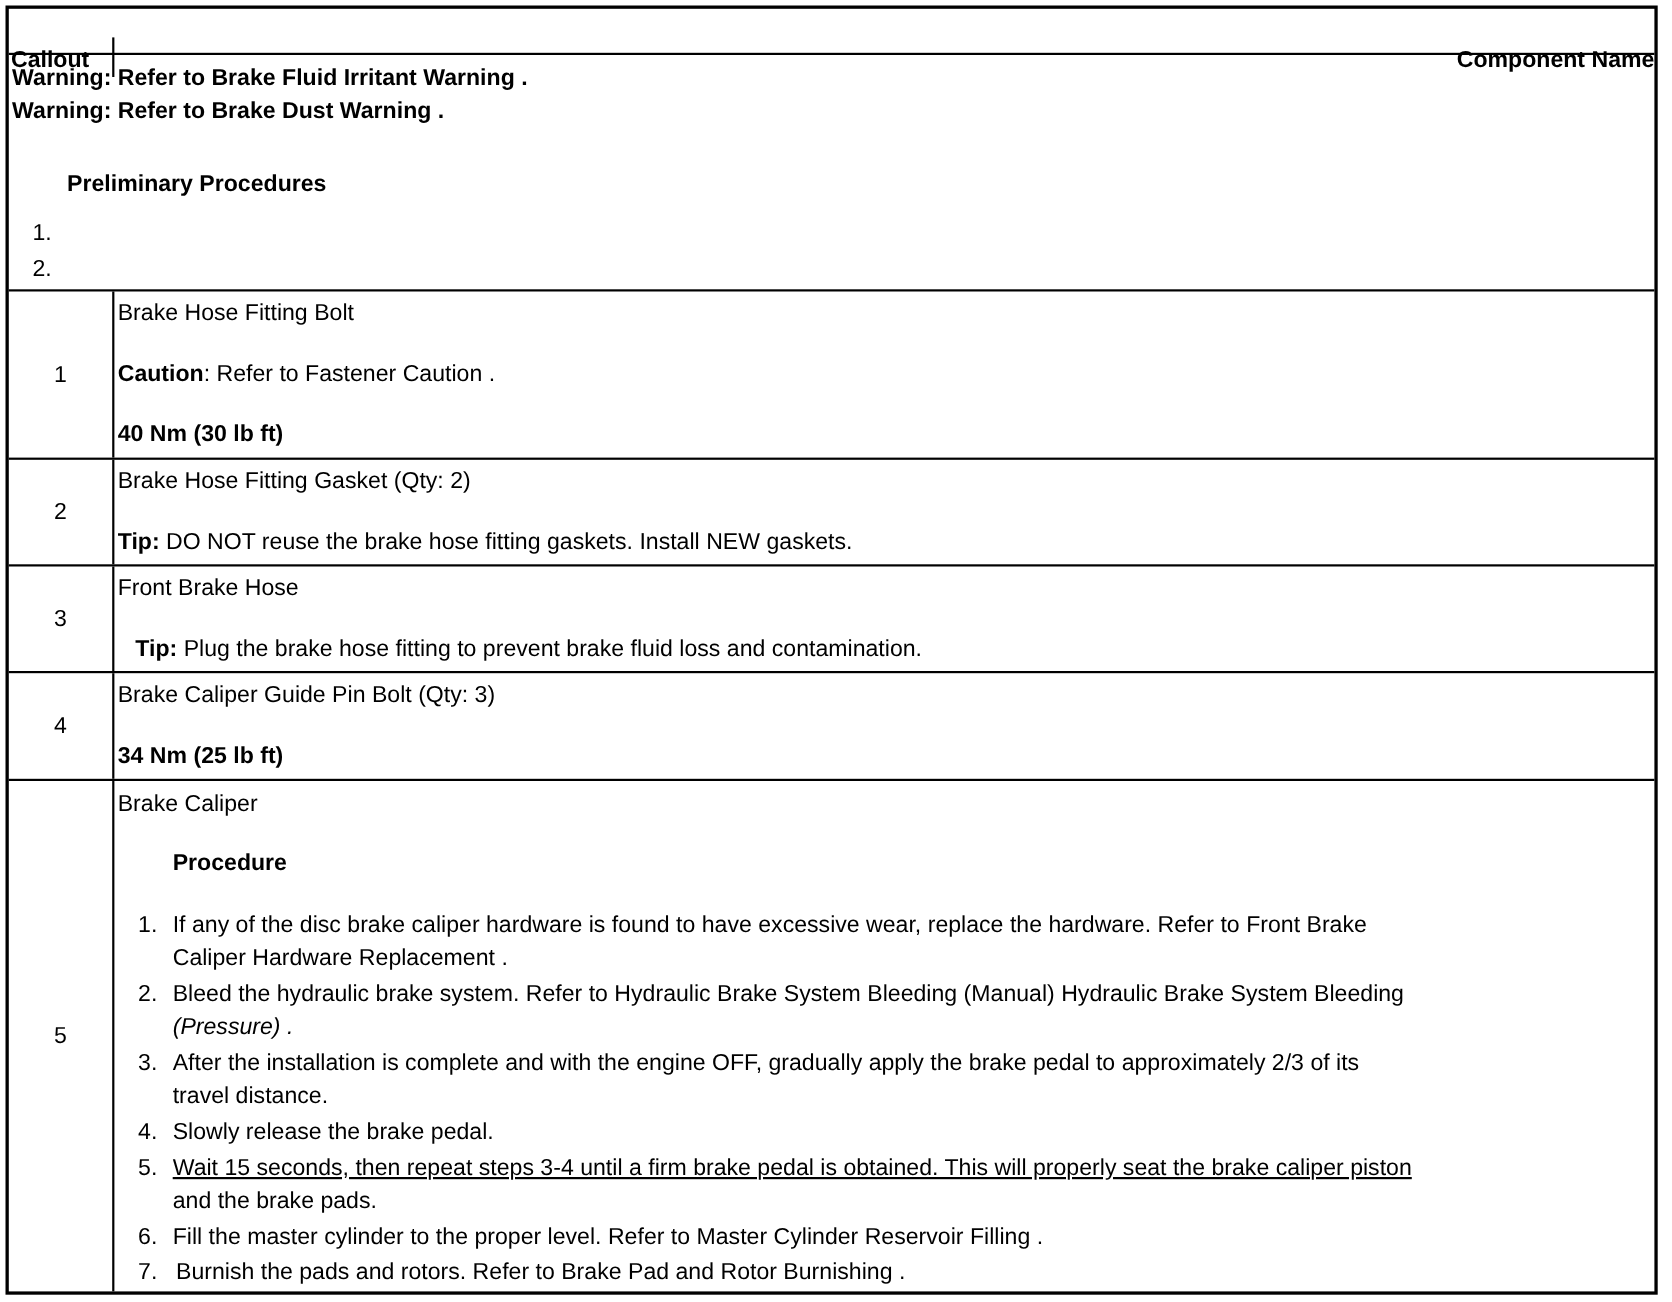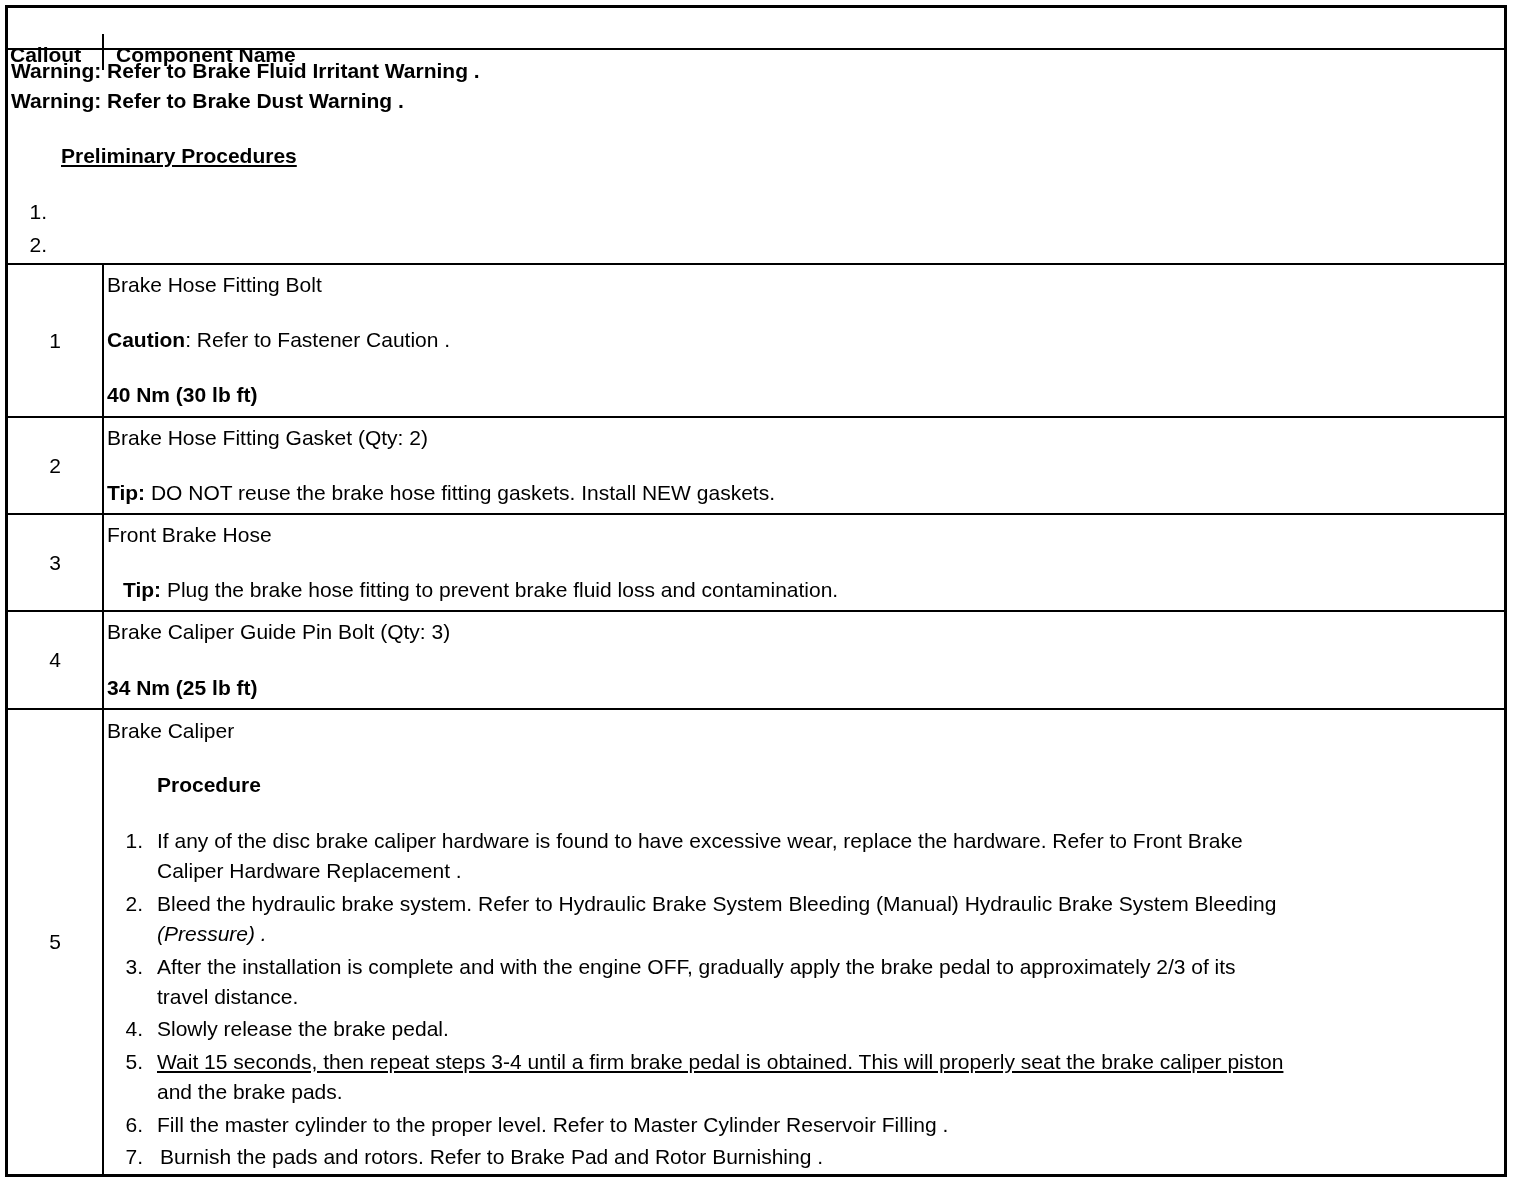--- a/index.html
+++ b/index.html
@@ -9,38 +9,38 @@
          border: 3px solid #000; box-sizing: border-box; }
   .row { position: absolute; left: 0; right: 0; border-top: 2px solid #000; box-sizing: border-box; }
   .row.first { border-top: none; }
   .col-divider { position: absolute; left: 94px; top: 0; bottom: 0; border-left: 2px solid #000; }
   .callout-cell { position: absolute; left: 0; width: 94px; top: 0; bottom: 0;
                   display: flex; align-items: center; justify-content: center; }
   .name-cell { position: absolute; left: 96px; right: 0; top: 0; bottom: 0; }
   .t { position: absolute; white-space: nowrap; line-height: 24px; }
   .b { font-weight: bold; }
   .hdr-callout { left: 2px; top: 9px; font-weight: bold; }
-  .hdr-name { left: 108px; right: 0; top: 9px; text-align: left; font-weight: bold; }
+  .hdr-name { left: 97px; right: 0; top: 9px; text-align: right; font-weight: bold; }
   .num { position: absolute; text-align: right; width: 30px; }
 </style>
 </head>
 <body>
 
 <div class="tbl">
 
   <div class="row first" style="top:0; height:36px;margin-top:26px;">
     <div class="col-divider"></div>
     <span class="t hdr-callout">Callout</span>
     <div class="t hdr-name">Component Name</div>
   </div>
 
   <div class="row" style="top:40px; height:153px;">
     <span class="t b" style="left:3px; top:9px;">Warning: Refer to Brake Fluid Irritant Warning .</span>
     <span class="t b" style="left:3px; top:39px;">Warning: Refer to Brake Dust Warning .</span>
-    <span class="t b" style="left:53px; top:94px;text-decoration:underline;">Preliminary Procedures</span>
+    <span class="t b" style="left:53px; top:106px;">Preliminary Procedures</span>
     <span class="t num" style="left:9px; top:150px;">1.</span>
     <span class="t num" style="left:9px; top:183px;">2.</span>
   </div>
 
   <div class="row" style="top:255px; height:153px;">
     <div class="col-divider"></div>
     <div class="callout-cell">
         <span>1</span>
       </div>
     <div class="name-cell">

